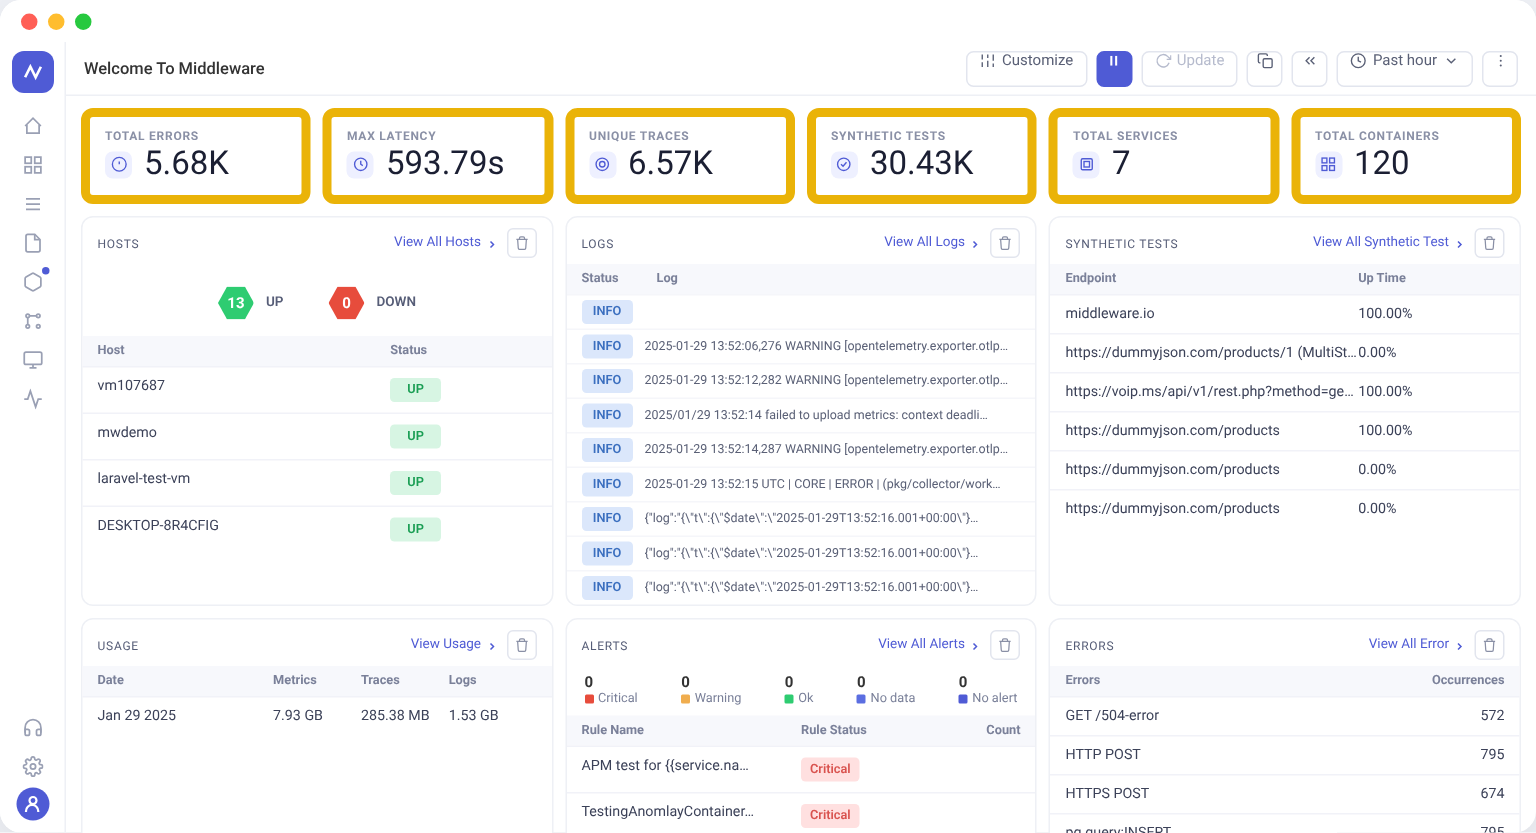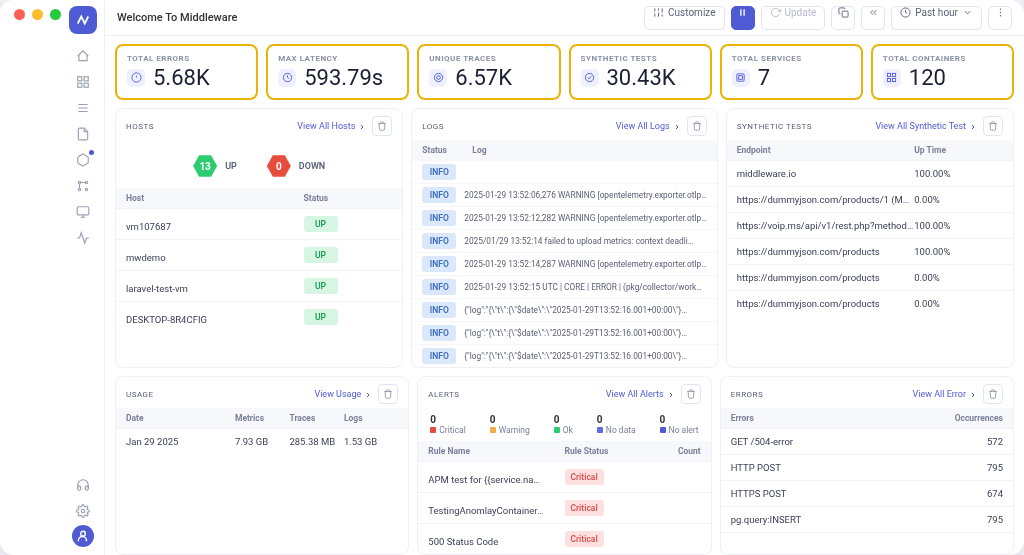--- a/index.html
+++ b/index.html
@@ -1,17 +1,17 @@
 <!DOCTYPE html>
 <html><head>
 <meta charset="utf-8">
 <style>
 * { margin: 0; padding: 0; box-sizing: border-box; font-family: -apple-system, BlinkMacSystemFont, "Segoe UI", Roboto, sans-serif; }
 body { background: #f0f2f7; width: 1024px; height: 555px; overflow: hidden; }
-.window { width: 1024px; height: 555px; background: #fff; border-radius: 14px; box-shadow: 0 10px 40px rgba(0,0,0,.1); overflow: hidden; display: flex; flex-direction: row; }
+.window { width: 1024px; height: 555px; background: #fff; border-radius: 14px; box-shadow: 0 10px 40px rgba(0,0,0,.1); overflow: hidden; display: flex; flex-direction: column; }
 .mac-dots { height: 28px; display: flex; align-items: center; gap: 7px; padding-left: 14px; background: #fff; }
 .mac-dot { width: 11px; height: 11px; border-radius: 50%; }
 .mac-dot.r { background: #ff5f56; }
 .mac-dot.y { background: #ffbd2e; }
 .mac-dot.g { background: #27c93f; }
 .body { flex: 1; display: flex; overflow: hidden; }
 .sidebar { width: 44px; background: #fff; border-right: 1px solid #eef0f5; display: flex; flex-direction: column; align-items: center; padding-top: 6px; gap: 2px; }
 .logo { width: 28px; height: 28px; border-radius: 8px; background: #4f5bd5; display: flex; align-items: center; justify-content: center; margin-bottom: 8px; }
 .logo svg { width: 14px; height: 14px; }
 .side-icon { width: 30px; height: 24px; display: flex; align-items: center; justify-content: center; border-radius: 6px; cursor: pointer; color: #9aa0b4; }
@@ -22,42 +22,42 @@
 .topbar { height: 36px; display: flex; align-items: center; padding: 0 12px; border-bottom: 1px solid #eef0f5; font-size: 11px; }
 .topbar .title { color: #333; font-weight: 500; }
 .topbar .tools { margin-left: auto; display: flex; align-items: center; gap: 6px; }
 .tbtn { height: 24px; padding: 0 8px; display: flex; gap: 4px; border: 1px solid #e2e5ee; border-radius: 5px; font-size: 10px; color: #5a6076; background: #fff; cursor: pointer; }
 .tbtn svg { width: 11px; height: 11px; }
 .tbtn.icon-only { padding: 0; width: 24px; justify-content: center; }
 .tbtn.primary { background: #4f5bd5; border-color: #4f5bd5; color: #fff; }
 .tbtn.muted { color: #b6bbcd; }
 .content { flex: 1; overflow: auto; padding: 8px 10px; }
 .kpi-row { display: grid; grid-template-columns: repeat(6, 1fr); gap: 8px; margin-bottom: 8px; }
-.kpi { background: #fff; border: 2px solid #eab308; border-radius: 8px; padding: 8px 10px; }
+.kpi { background: #fff; border: 6px solid #eab308; border-radius: 8px; padding: 8px 10px; }
 .kpi .label { font-size: 8px; letter-spacing: .5px; color: #8a90a6; font-weight: 700; text-transform: uppercase; margin-bottom: 2px; }
 .kpi .val-row { display: flex; align-items: center; gap: 8px; }
 .kpi .icon { width: 18px; height: 18px; border-radius: 5px; background: #eef0ff; display: flex; align-items: center; justify-content: center; color: #4f5bd5; }
 .kpi .icon svg { width: 11px; height: 11px; }
 .kpi .val { font-size: 22px; font-weight: 400; color: #1b1f33; }
 .grid3 { display: grid; grid-template-columns: 1fr 1fr 1fr; gap: 8px; margin-bottom: 8px; }
 .card { background: #fff; border: 1px solid #eef0f5; border-radius: 8px; display: flex; flex-direction: column; }
 .card-h { display: flex; align-items: center; padding: 7px 10px 4px 10px; }
 .card-h .ttl { font-size: 8px; font-weight: 400; letter-spacing: .5px; color: #565d77; text-transform: uppercase; }
 .card-h .link { margin-left: auto; font-size: 9px; color: #4f5bd5; cursor: pointer; display: flex; align-items: flex-end; gap: 3px; }
 .card-h .link svg { width: 8px; height: 8px; }
 .card-h .trash { margin-left: 6px; width: 20px; height: 20px; border: 1px solid #e2e5ee; border-radius: 4px; display: flex; align-items: center; justify-content: center; color: #8a90a6; cursor: pointer; }
 .card-h .trash svg { width: 10px; height: 10px; }
 .badge-row { display: flex; align-items: center; justify-content: center; gap: 30px; padding: 14px 0 10px 0; }
 .hex { width: 24px; height: 24px; display: flex; align-items: center; justify-content: center; color: #fff; font-size: 10px; font-weight: 700; clip-path: polygon(25% 5%, 75% 5%, 100% 50%, 75% 95%, 25% 95%, 0 50%); }
 .hex.green { background: #2ecc71; }
 .hex.red { background: #e74c3c; }
 .badge-lbl { font-size: 9px; color: #565d77; font-weight: 600; margin-left: 8px; }
 .badge-grp { display: flex; align-items: center; }
 .thead { display: flex; background: #f7f8fc; font-size: 8.5px; font-weight: 700; color: #7a8099; padding: 5px 10px; }
-.row { display: flex; padding: 7px 10px; border-top: 1px solid #f1f2f8; font-size: 9.5px; color: #3b4158; align-items: flex-end; }
+.row { display: flex; padding: 7px 10px; border-top: 1px solid #f1f2f8; font-size: 9.5px; color: #3b4158; align-items: flex-start; }
 .c1 { flex: 2; } .c2 { flex: 1; } .c4 { flex: 1; text-align: right; }
 .pill { display: inline-flex; align-items: center; justify-content: center; min-width: 34px; height: 16px; border-radius: 3px; font-size: 8.5px; font-weight: 600; padding: 0 6px; }
 .pill.up { background: #d7f5e3; color: #1a9e54; }
 .pill.info { background: #dbe7fb; color: #3b6fbf; }
 .pill.critical { background: #ffe0e0; color: #d9534f; }
 .log-row { display: flex; align-items: center; gap: 8px; padding: 3px 10px; border-top: 1px solid #f5f6fa; font-family: "SF Mono", Menlo, monospace; font-size: 8.3px; color: #5a6076; white-space: nowrap; overflow: hidden; }
 .log-row .msg { overflow: hidden; text-overflow: ellipsis; }
 .alert-legend { display: flex; justify-content: space-between; padding: 6px 12px; }
 .leg { display: flex; flex-direction: column; align-items: flex-start; font-size: 8.5px; color: #7a8099; }
 .leg .num { font-weight: 700; color: #333; font-size: 10px; }

